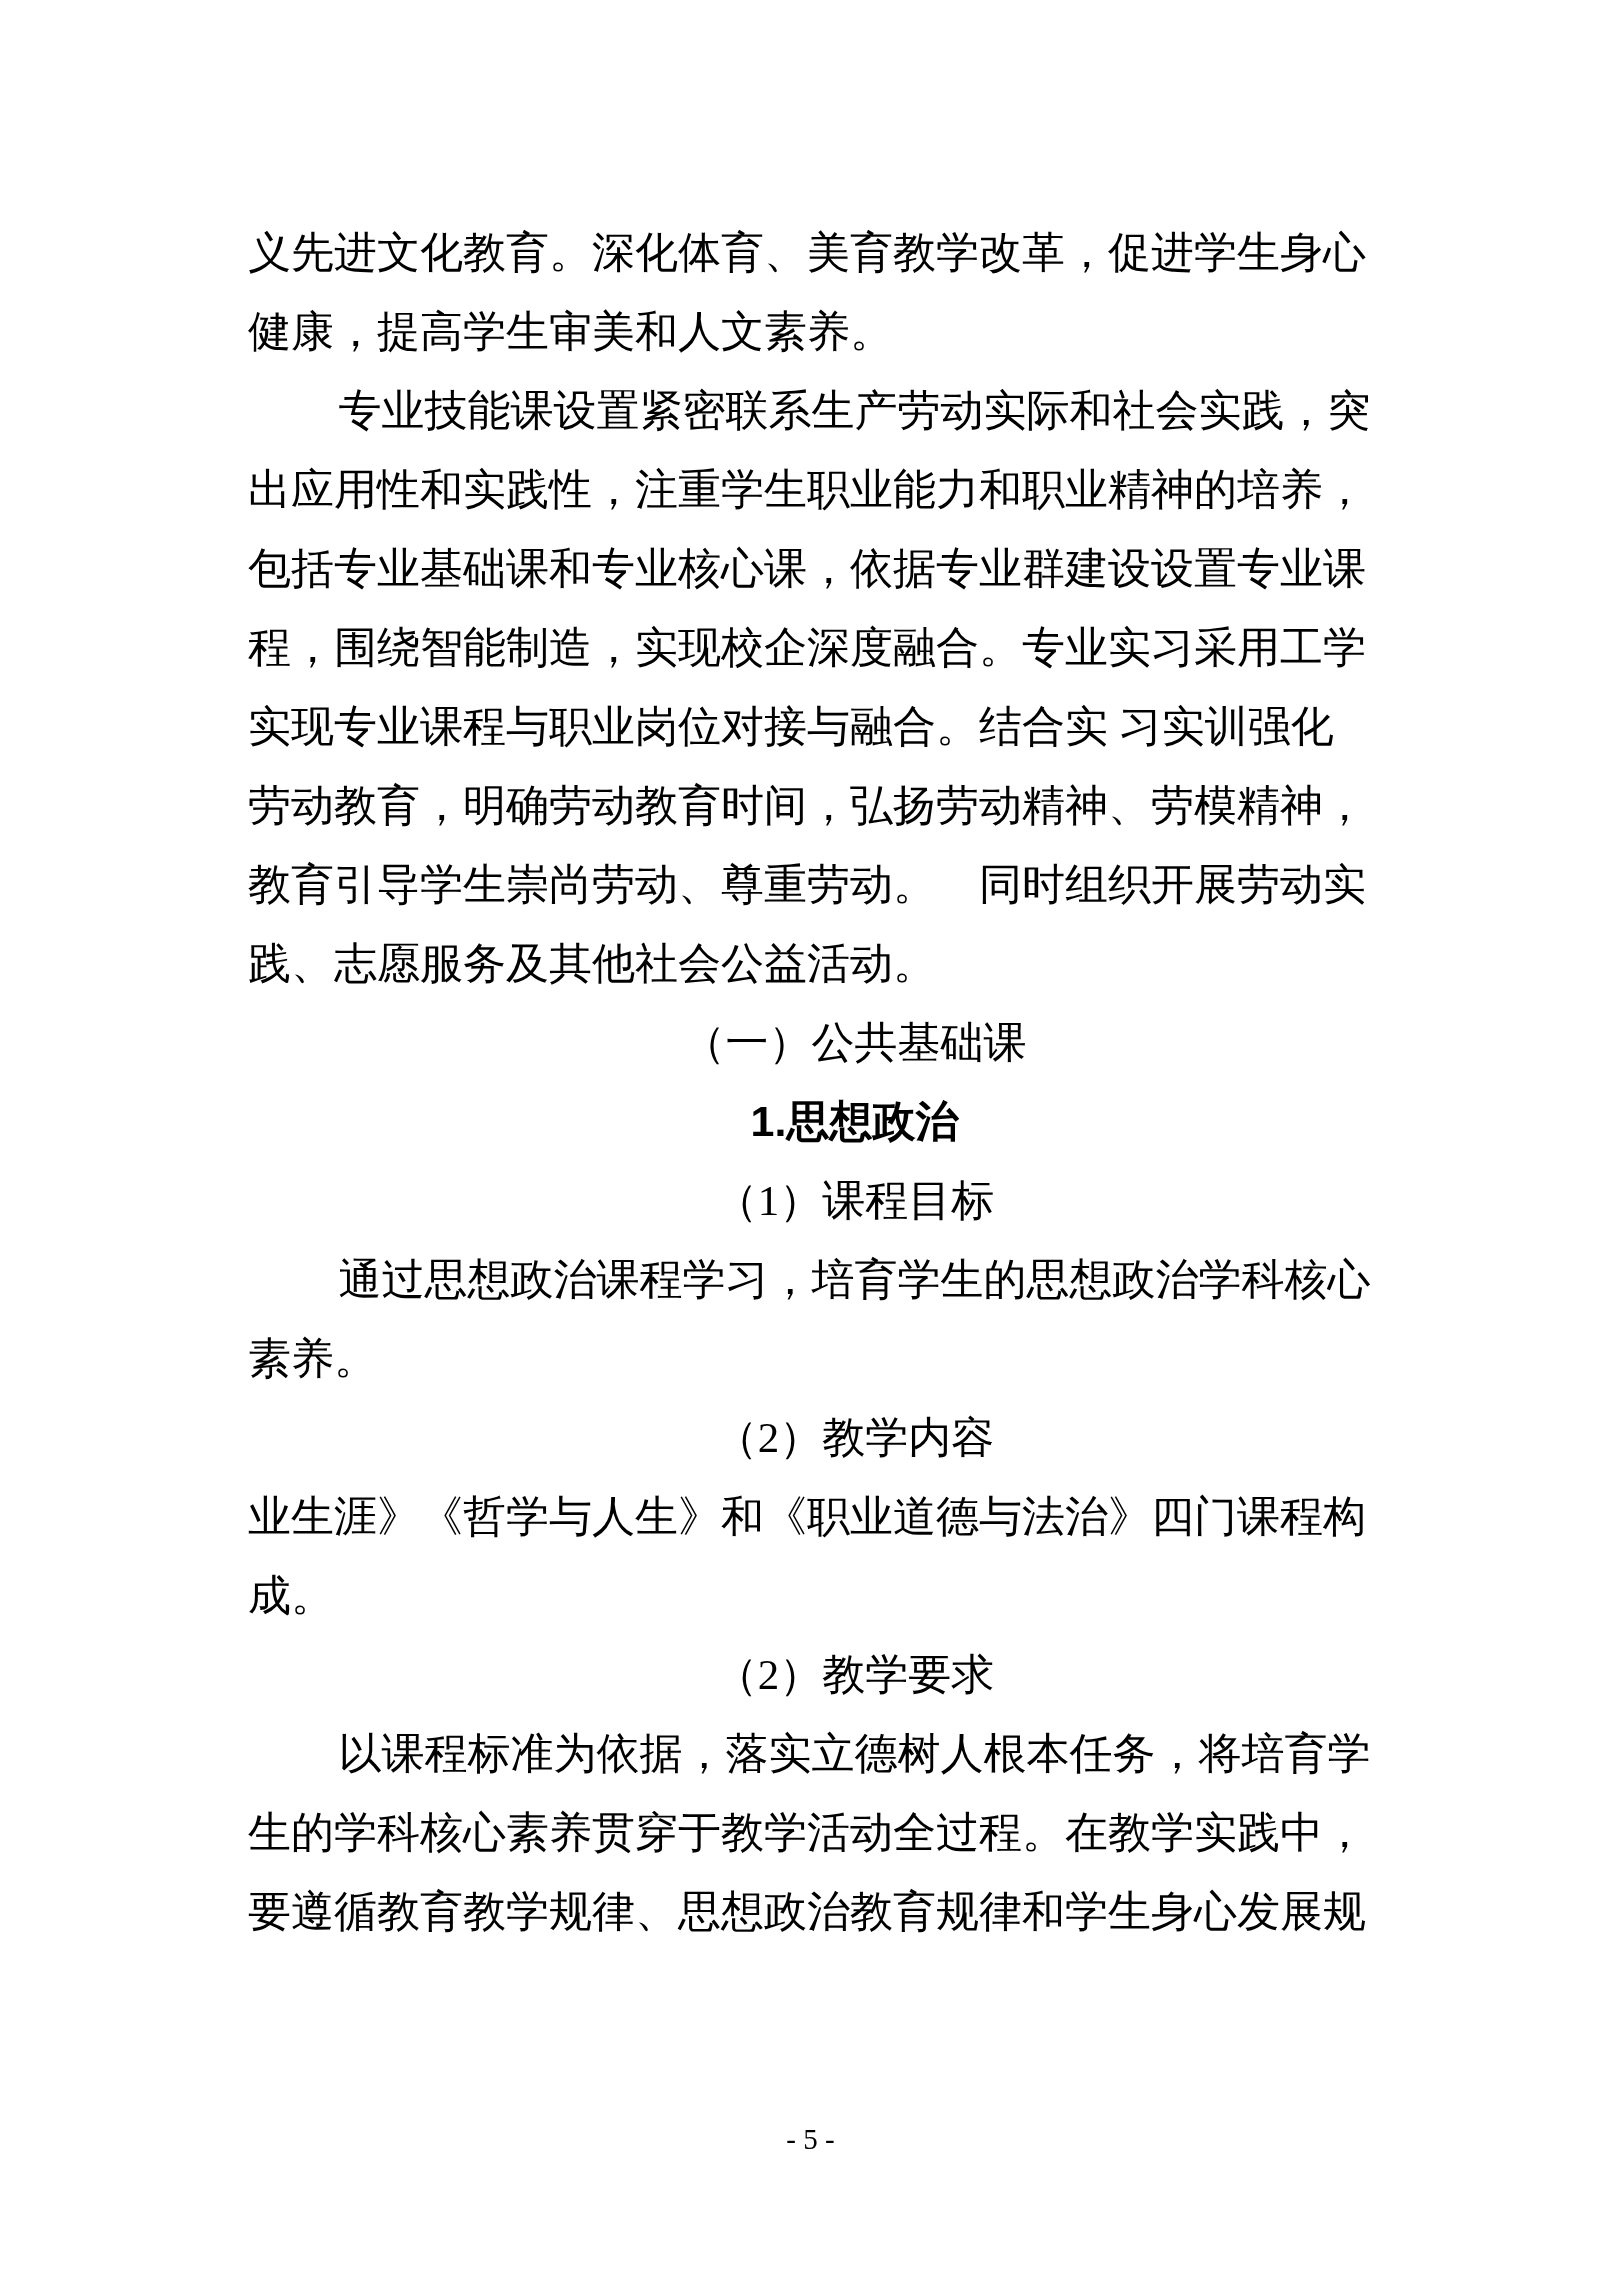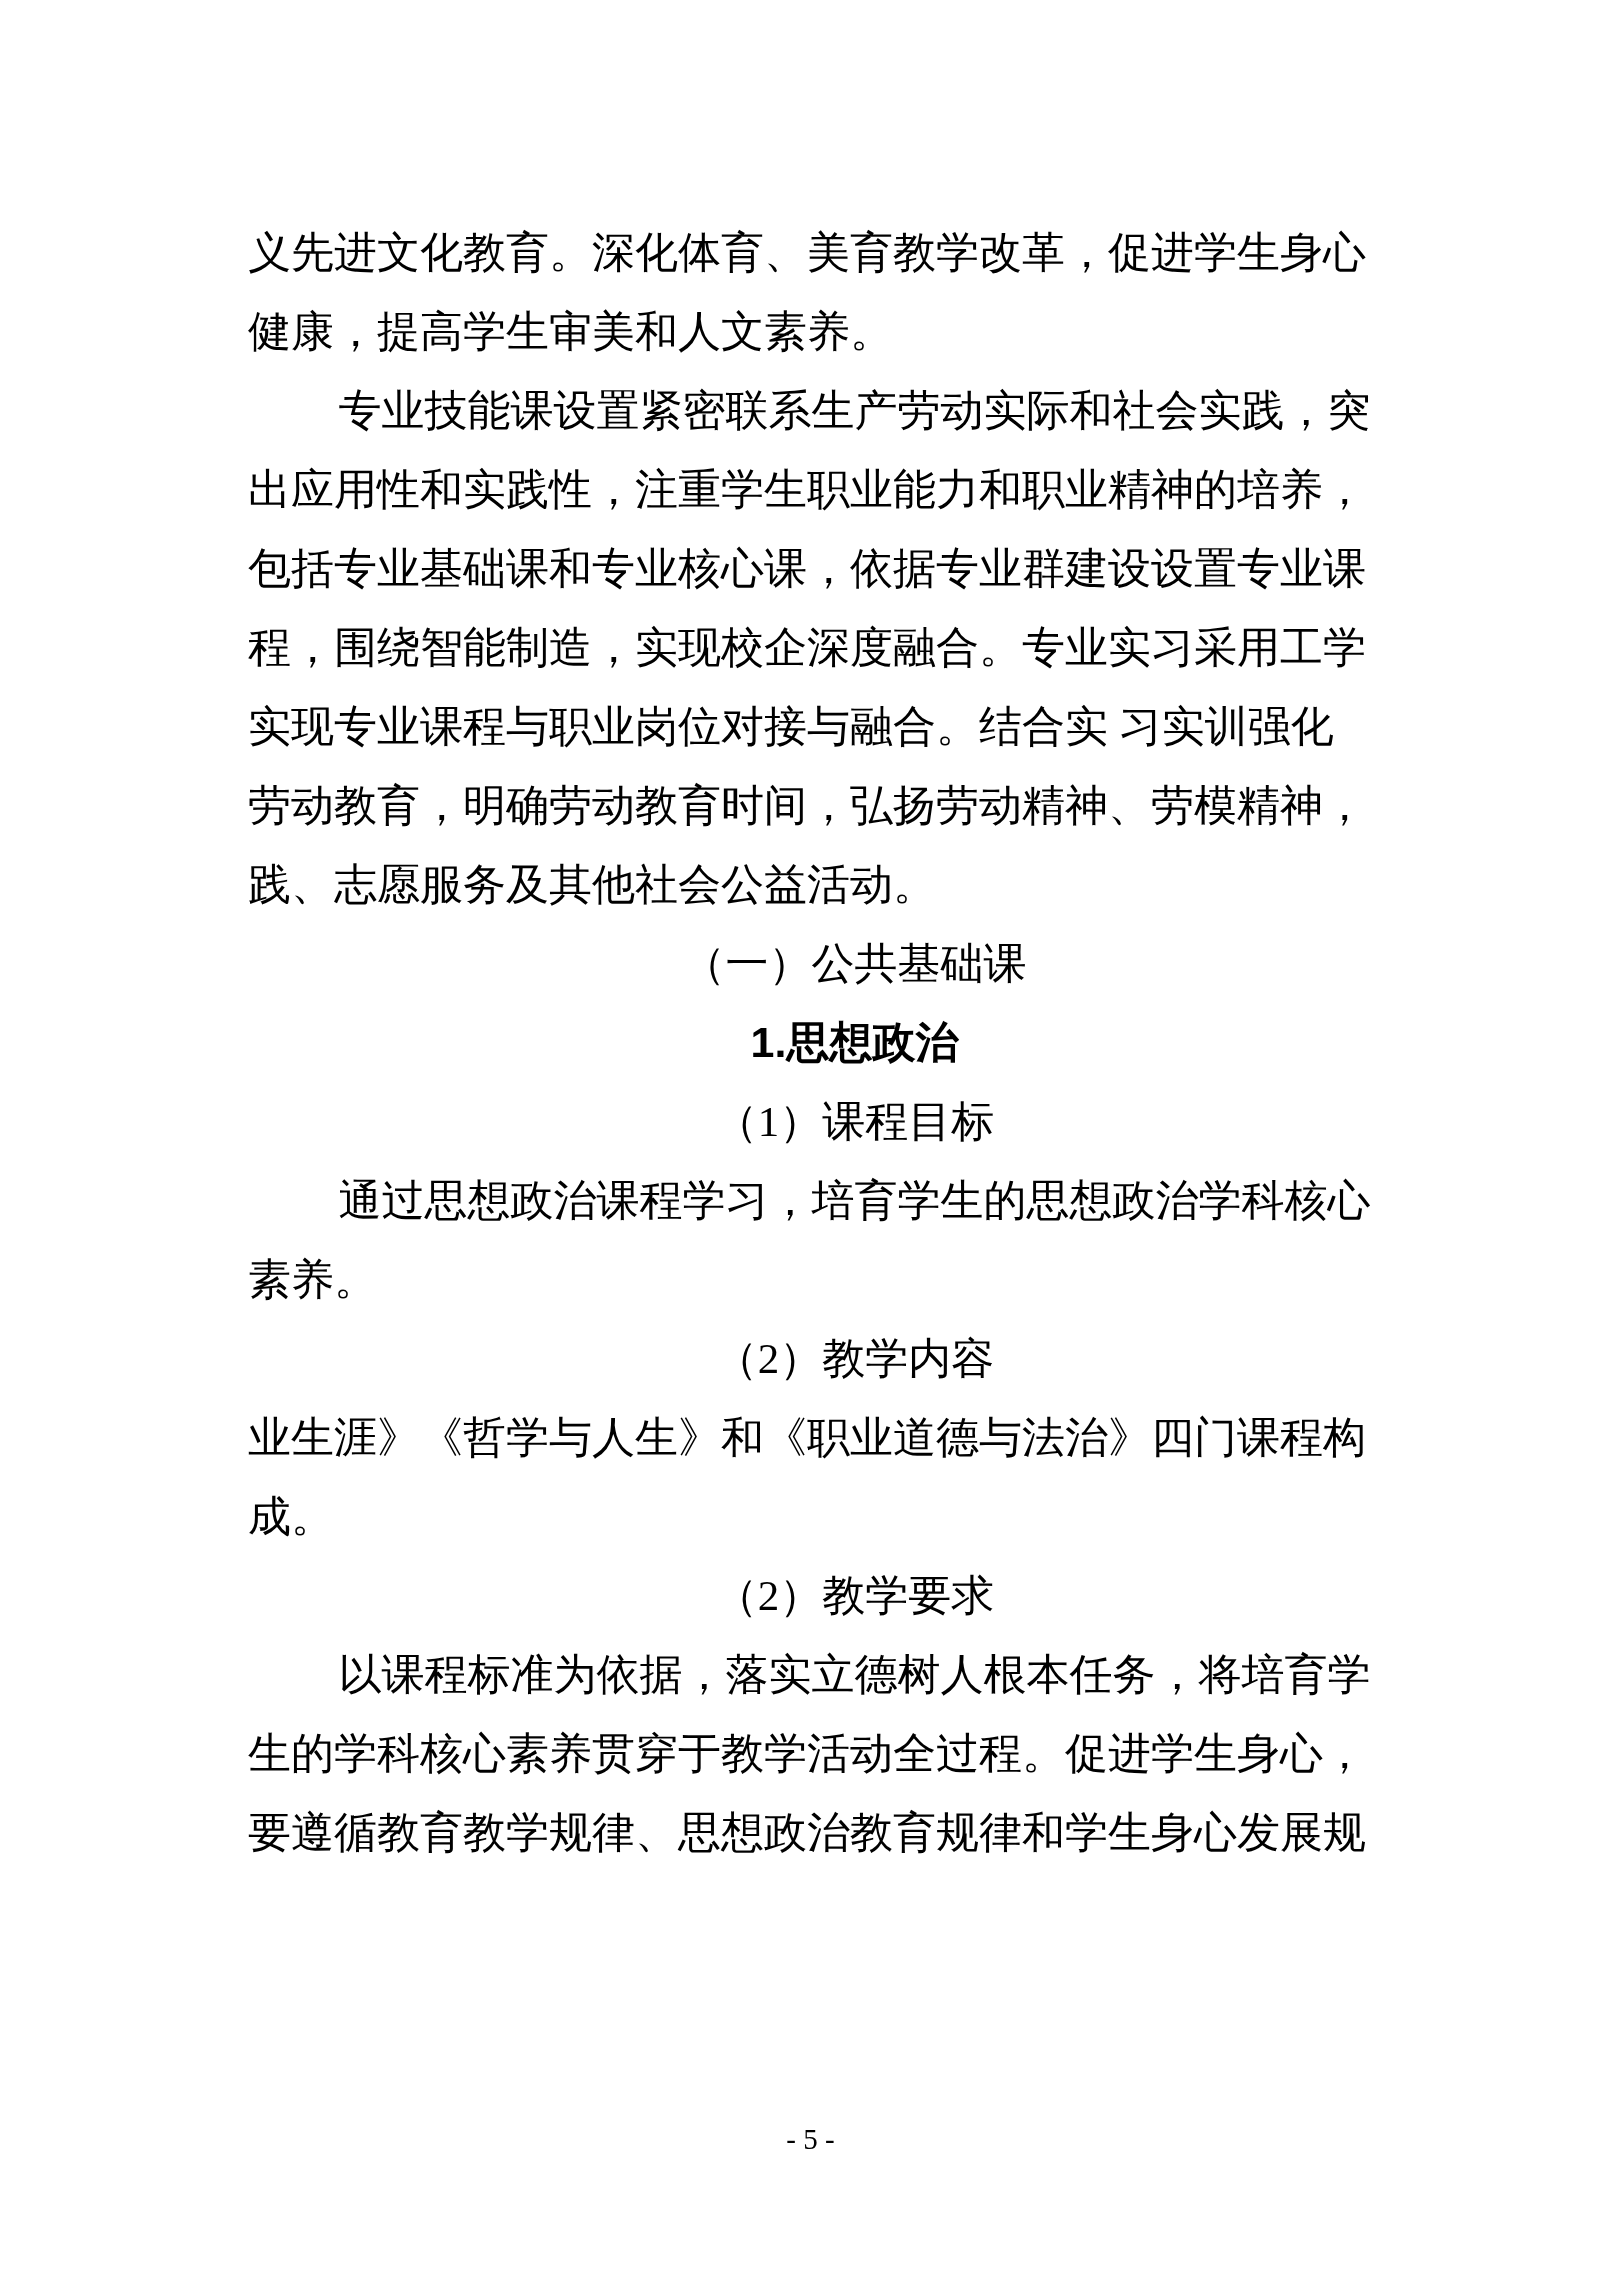--- a/index.html
+++ b/index.html
@@ -61,29 +61,30 @@
 <div class="page">
   <div class="textblock" id="textblock">
       <div class="line">义先进文化教育。深化体育、美育教学改革，促进学生身心</div>
       <div class="line">健康，提高学生审美和人文素养。</div>
       <div class="line indent">专业技能课设置紧密联系生产劳动实际和社会实践，突</div>
       <div class="line">出应用性和实践性，注重学生职业能力和职业精神的培养，</div>
       <div class="line">包括专业基础课和专业核心课，依据专业群建设设置专业课</div>
       <div class="line">程，围绕智能制造，实现校企深度融合。专业实习采用工学</div>
       <div class="line">实现专业课程与职业岗位对接与融合。结合实 习实训强化</div>
       <div class="line">劳动教育，明确劳动教育时间，弘扬劳动精神、劳模精神，</div>
+      <div class="line">教育引导学生崇尚劳动、尊重劳动。　同时组织开展劳动实</div>
       <div class="line">践、志愿服务及其他社会公益活动。</div>
       <div class="line indent">（一）公共基础课</div>
       <div class="line indent bold">1.思想政治</div>
       <div class="line indent">（1）课程目标</div>
       <div class="line indent">通过思想政治课程学习，培育学生的思想政治学科核心</div>
       <div class="line">素养。</div>
       <div class="line indent">（2）教学内容</div>
       <div class="line">业生涯》《哲学与人生》和《职业道德与法治》四门课程构</div>
       <div class="line">成。</div>
       <div class="line indent">（2）教学要求</div>
       <div class="line indent">以课程标准为依据，落实立德树人根本任务，将培育学</div>
-      <div class="line">生的学科核心素养贯穿于教学活动全过程。促进学生身心，</div>
+      <div class="line">生的学科核心素养贯穿于教学活动全过程。在教学实践中，</div>
       <div class="line">要遵循教育教学规律、思想政治教育规律和学生身心发展规</div>
     </div>
   <div class="pagenum">- 5 -</div>
 </div>
 
 
 </body></html>

